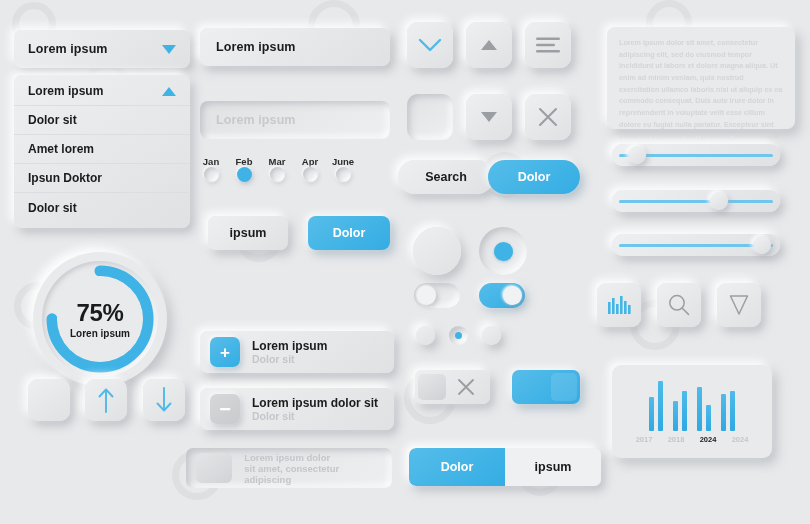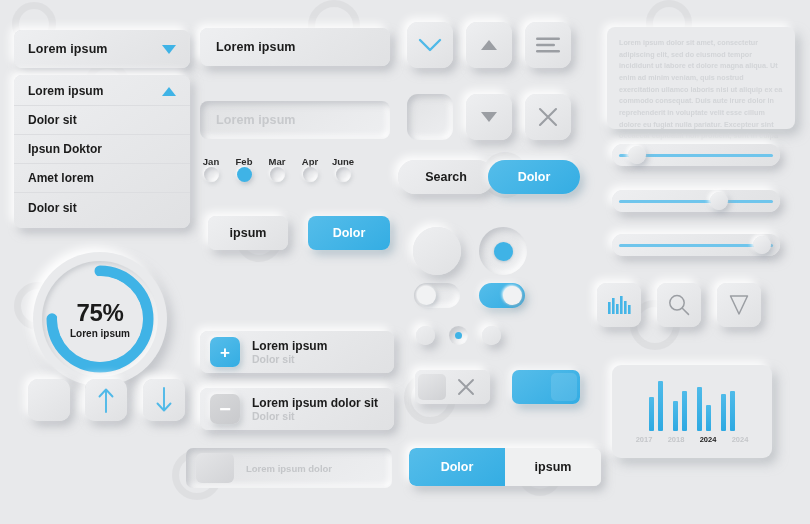--- a/index.html
+++ b/index.html
@@ -178,24 +178,24 @@
 
   <div class="select-open raised">
     <div class="opt">
       <span>Lorem ipsum</span>
       <span class="caret-up"></span>
     </div>
     <div class="opt">
       <span>Dolor sit</span>
     </div>
     <div class="opt">
+      <span>Amet lorem</span>
+    </div>
+    <div class="opt">
       <span>Ipsun Doktor</span>
-    </div>
-    <div class="opt">
-      <span>Amet lorem</span>
     </div>
     <div class="opt">
       <span>Dolor sit</span>
     </div>
   </div>
 
   <div class="ring-wrap">
     <div class="ring-outer"></div>
     <div class="ring-track"></div>
     <svg class="ring-svg" viewBox="0 0 116 116">
@@ -270,20 +270,21 @@
     <span>
       <span class="li-title" style="display:block;">Lorem ipsum dolor sit</span>
       <span class="sub" style="display:block;">Dolor sit</span>
     </span>
   </div>
 
   <div class="list-item inset" style="left:186px;top:448px;width:206px;height:40px;border-radius:7px;">
     <span style="width:38px;height:30px;border-radius:6px;background:linear-gradient(145deg,#e4e5e7,#d2d3d6);"></span>
     <span>
       <span class="sub" style="display:block;font-size:9.5px;">Lorem ipsum dolor</span>
+      <span class="sub" style="display:block;font-size:9.5px;">sit amet, consectetur adipiscing</span>
     </span>
   </div>
 
   <div class="icon-sq raised" style="left:407px;top:22px;">
     <svg width="24" height="16" viewBox="0 0 24 16">
       <path d="M2 3 L12 13 L22 3" fill="none" stroke="#4fb9e8" stroke-width="2.4" stroke-linecap="round" stroke-linejoin="round"></path>
     </svg>
   </div>
   <div class="icon-sq raised" style="left:466px;top:22px;">
     <svg width="20" height="16" viewBox="0 0 20 16">

